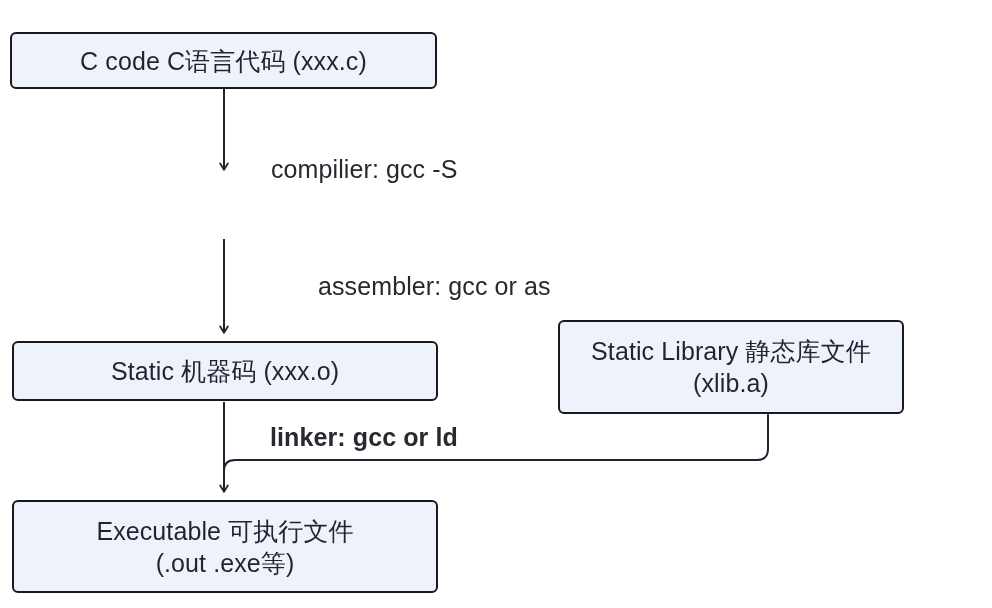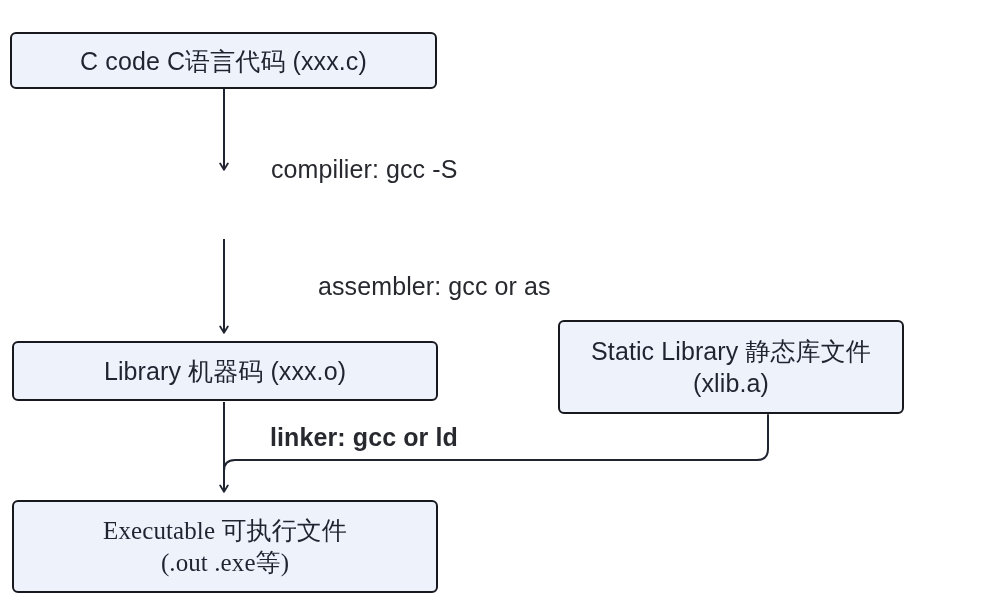--- a/index.html
+++ b/index.html
@@ -70,21 +70,20 @@
     left: 558px;
     top: 320px;
     width: 346px;
     height: 94px;
   }
   #node-executable {
     left: 12px;
     top: 500px;
     width: 426px;
     height: 93px;
-    font-family: Liberation Serif, serif;
   }
   .edge-label {
     position: absolute;
     font-size: 25px;
     color: #27292f;
     white-space: nowrap;
     letter-spacing: 0.1px;
   }
   #edge-label-compile {
     left: 271px;
@@ -122,21 +121,21 @@
 
     <path d="M 768,415 L 768,449 Q 768,460 757,460 L 235,460 Q 224,460 224,471 L 224,476" fill="none" stroke="#1f2430" stroke-width="2" stroke-linecap="round"></path>
   </svg>
 
   <div class="node" id="node-c-code">
     <span class="node-label">C code C语言代码 (xxx.c)</span>
   </div>
 
 
   <div class="node" id="node-object">
-    <span class="node-label">Library 机器码 (xxx.o)</span>
+    <span class="node-label">Static 机器码 (xxx.o)</span>
   </div>
 
   <div class="node" id="node-static-library">
     <span class="node-label">Static Library 静态库文件
 (xlib.a)</span>
   </div>
 
   <div class="node" id="node-executable">
     <span class="node-label">Executable 可执行文件
 (.out .exe等)</span>

